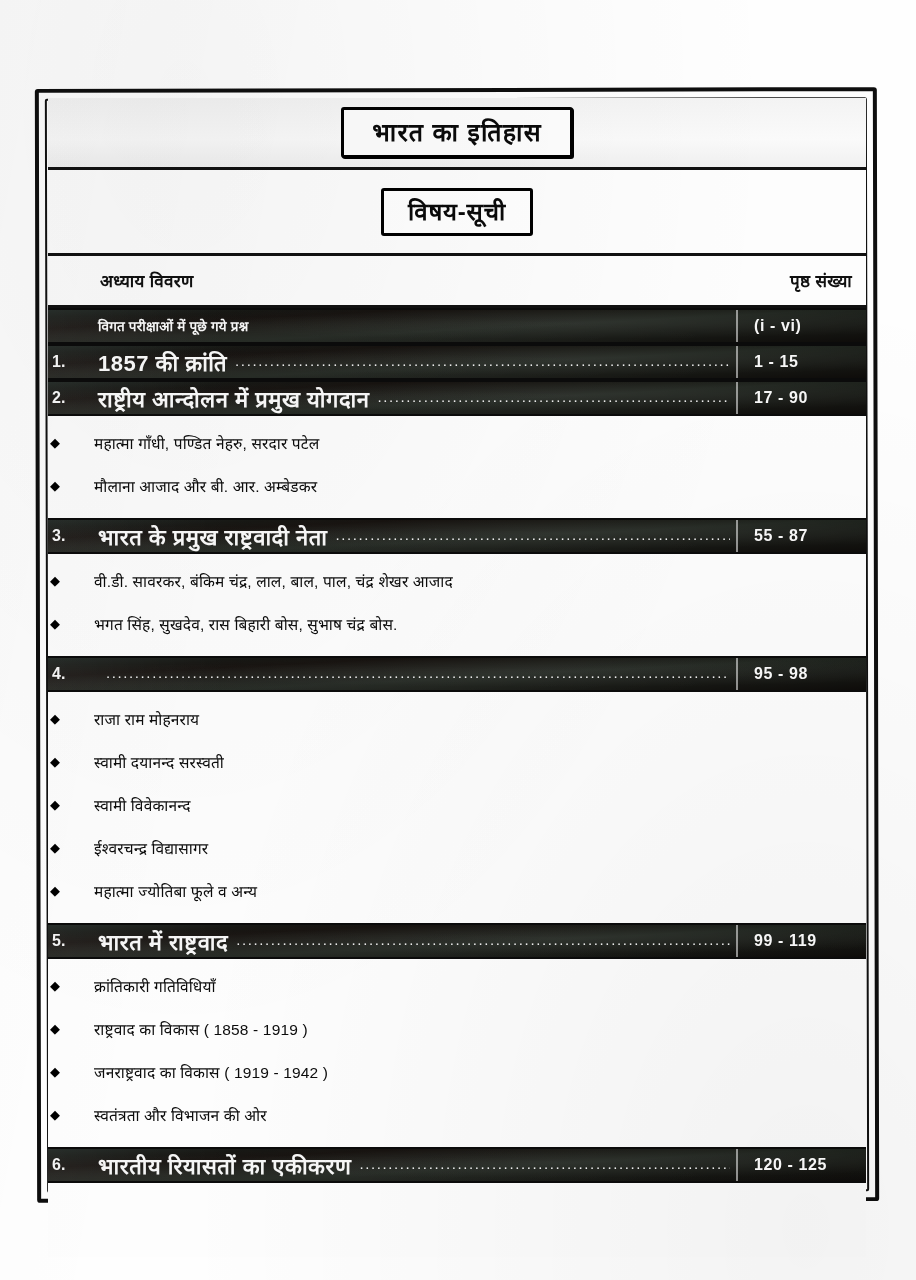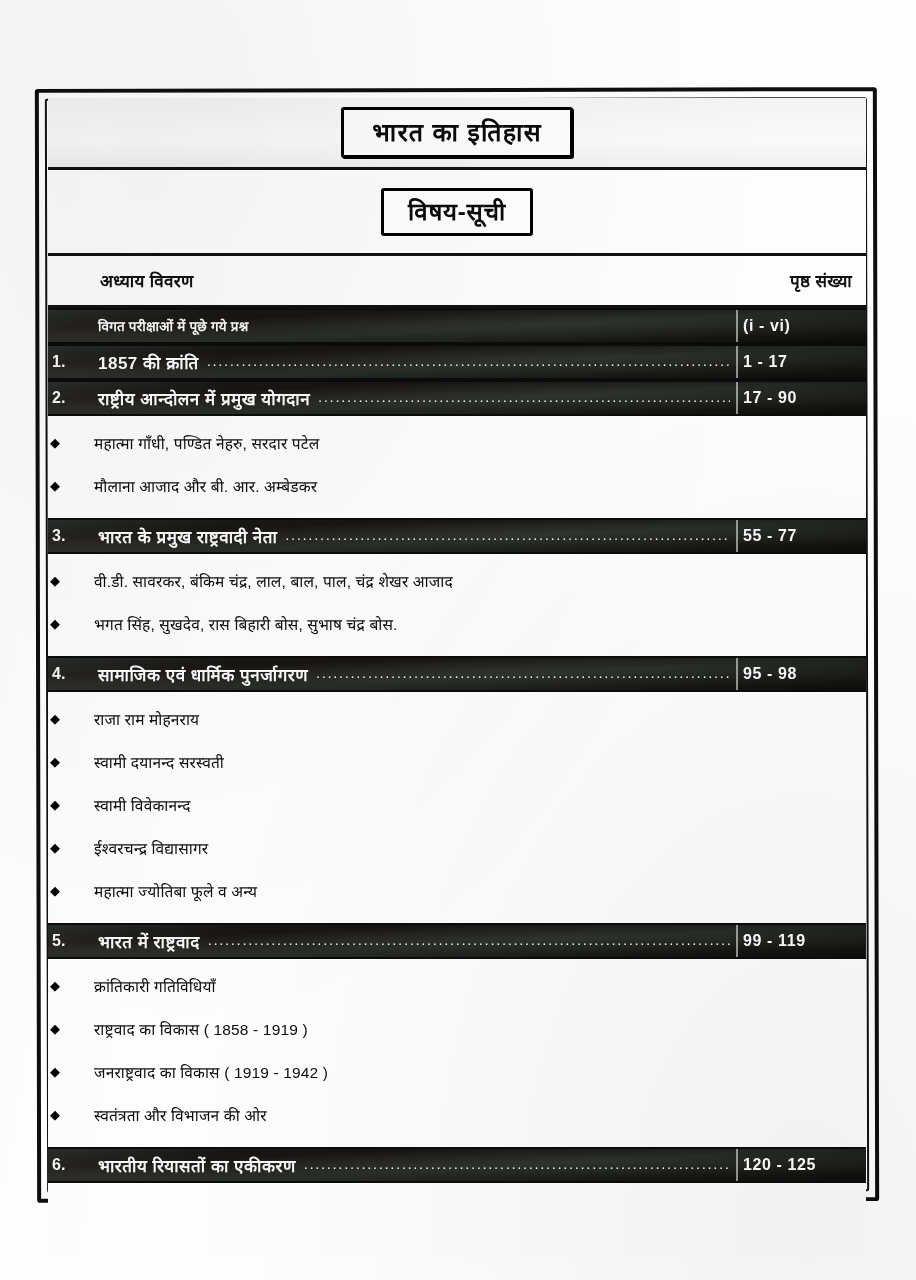--- a/index.html
+++ b/index.html
@@ -148,21 +148,21 @@
   .row-dark .num {
     width: 50px;
     padding-left: 4px;
     font-size: 16px;
     font-weight: bold;
     color: #f2f2f2;
     z-index: 2;
     flex: 0 0 auto;
   }
   .row-dark .title {
-    font-size: 17px;
+    font-size: 22px;
     font-weight: bold;
     color: #f5f5f5;
     letter-spacing: 0.5px;
     white-space: nowrap;
     z-index: 2;
     flex: 0 0 auto;
   }
   .row-dark.small .title { font-size: 13.5px; letter-spacing: 0.2px; }
   .row-dark .leader {
     flex: 1 1 auto;
@@ -178,21 +178,21 @@
     left: 0; bottom: 1px;
     white-space: nowrap;
     letter-spacing: 1.6px;
     font-size: 15px;
     color: #ededed;
   }
   .row-dark .pages {
     width: 128px;
     flex: 0 0 auto;
     text-align: left;
-    padding-left: 5px;
+    padding-left: 16px;
     font-size: 16px;
     font-weight: bold;
     color: #f6f6f6;
     letter-spacing: 0.6px;
     z-index: 2;
   }
   .row-dark .divider {
     position: absolute;
     right: 128px; top: 0; bottom: 0;
     width: 2px;
@@ -264,21 +264,21 @@
           <div class="num"></div>
           <div class="title">विगत परीक्षाओं में पूछे गये प्रश्न</div>
           <div class="leader" style="visibility: hidden;"></div>
           <div class="pages">(i - vi)</div>
           <div class="divider"></div>
         </div>
         <div class="row-dark">
           <div class="num">1.</div>
           <div class="title">1857 की क्रांति</div>
           <div class="leader"></div>
-          <div class="pages">1 - 17</div>
+          <div class="pages">1 - 15</div>
           <div class="divider"></div>
         </div>
         <div class="row-dark">
           <div class="num">2.</div>
           <div class="title">राष्ट्रीय आन्दोलन में प्रमुख योगदान</div>
           <div class="leader"></div>
           <div class="pages">17 - 90</div>
           <div class="divider"></div>
         </div>
         <div class="row-gap-sm"></div>
@@ -288,36 +288,35 @@
         </div>
         <div class="row-bullet">
           <div class="bullet">◆</div>
           <div class="btext">मौलाना आजाद और बी. आर. अम्बेडकर</div>
         </div>
         <div class="row-gap"></div>
         <div class="row-dark">
           <div class="num">3.</div>
           <div class="title">भारत के प्रमुख राष्ट्रवादी नेता</div>
           <div class="leader"></div>
-          <div class="pages">55 - 77</div>
+          <div class="pages">55 - 87</div>
           <div class="divider"></div>
         </div>
         <div class="row-gap-sm"></div>
         <div class="row-bullet">
           <div class="bullet">◆</div>
           <div class="btext">वी.डी. सावरकर, बंकिम चंद्र, लाल, बाल, पाल, चंद्र शेखर आजाद</div>
         </div>
         <div class="row-bullet">
           <div class="bullet">◆</div>
           <div class="btext">भगत सिंह, सुखदेव, रास बिहारी बोस, सुभाष चंद्र बोस.</div>
         </div>
         <div class="row-gap"></div>
         <div class="row-dark">
           <div class="num">4.</div>
-          <div class="title">सामाजिक  एवं धार्मिक पुनर्जागरण</div>
           <div class="leader"></div>
           <div class="pages">95 - 98</div>
           <div class="divider"></div>
         </div>
         <div class="row-gap-sm"></div>
         <div class="row-bullet">
           <div class="bullet">◆</div>
           <div class="btext">राजा राम मोहनराय</div>
         </div>
         <div class="row-bullet">

